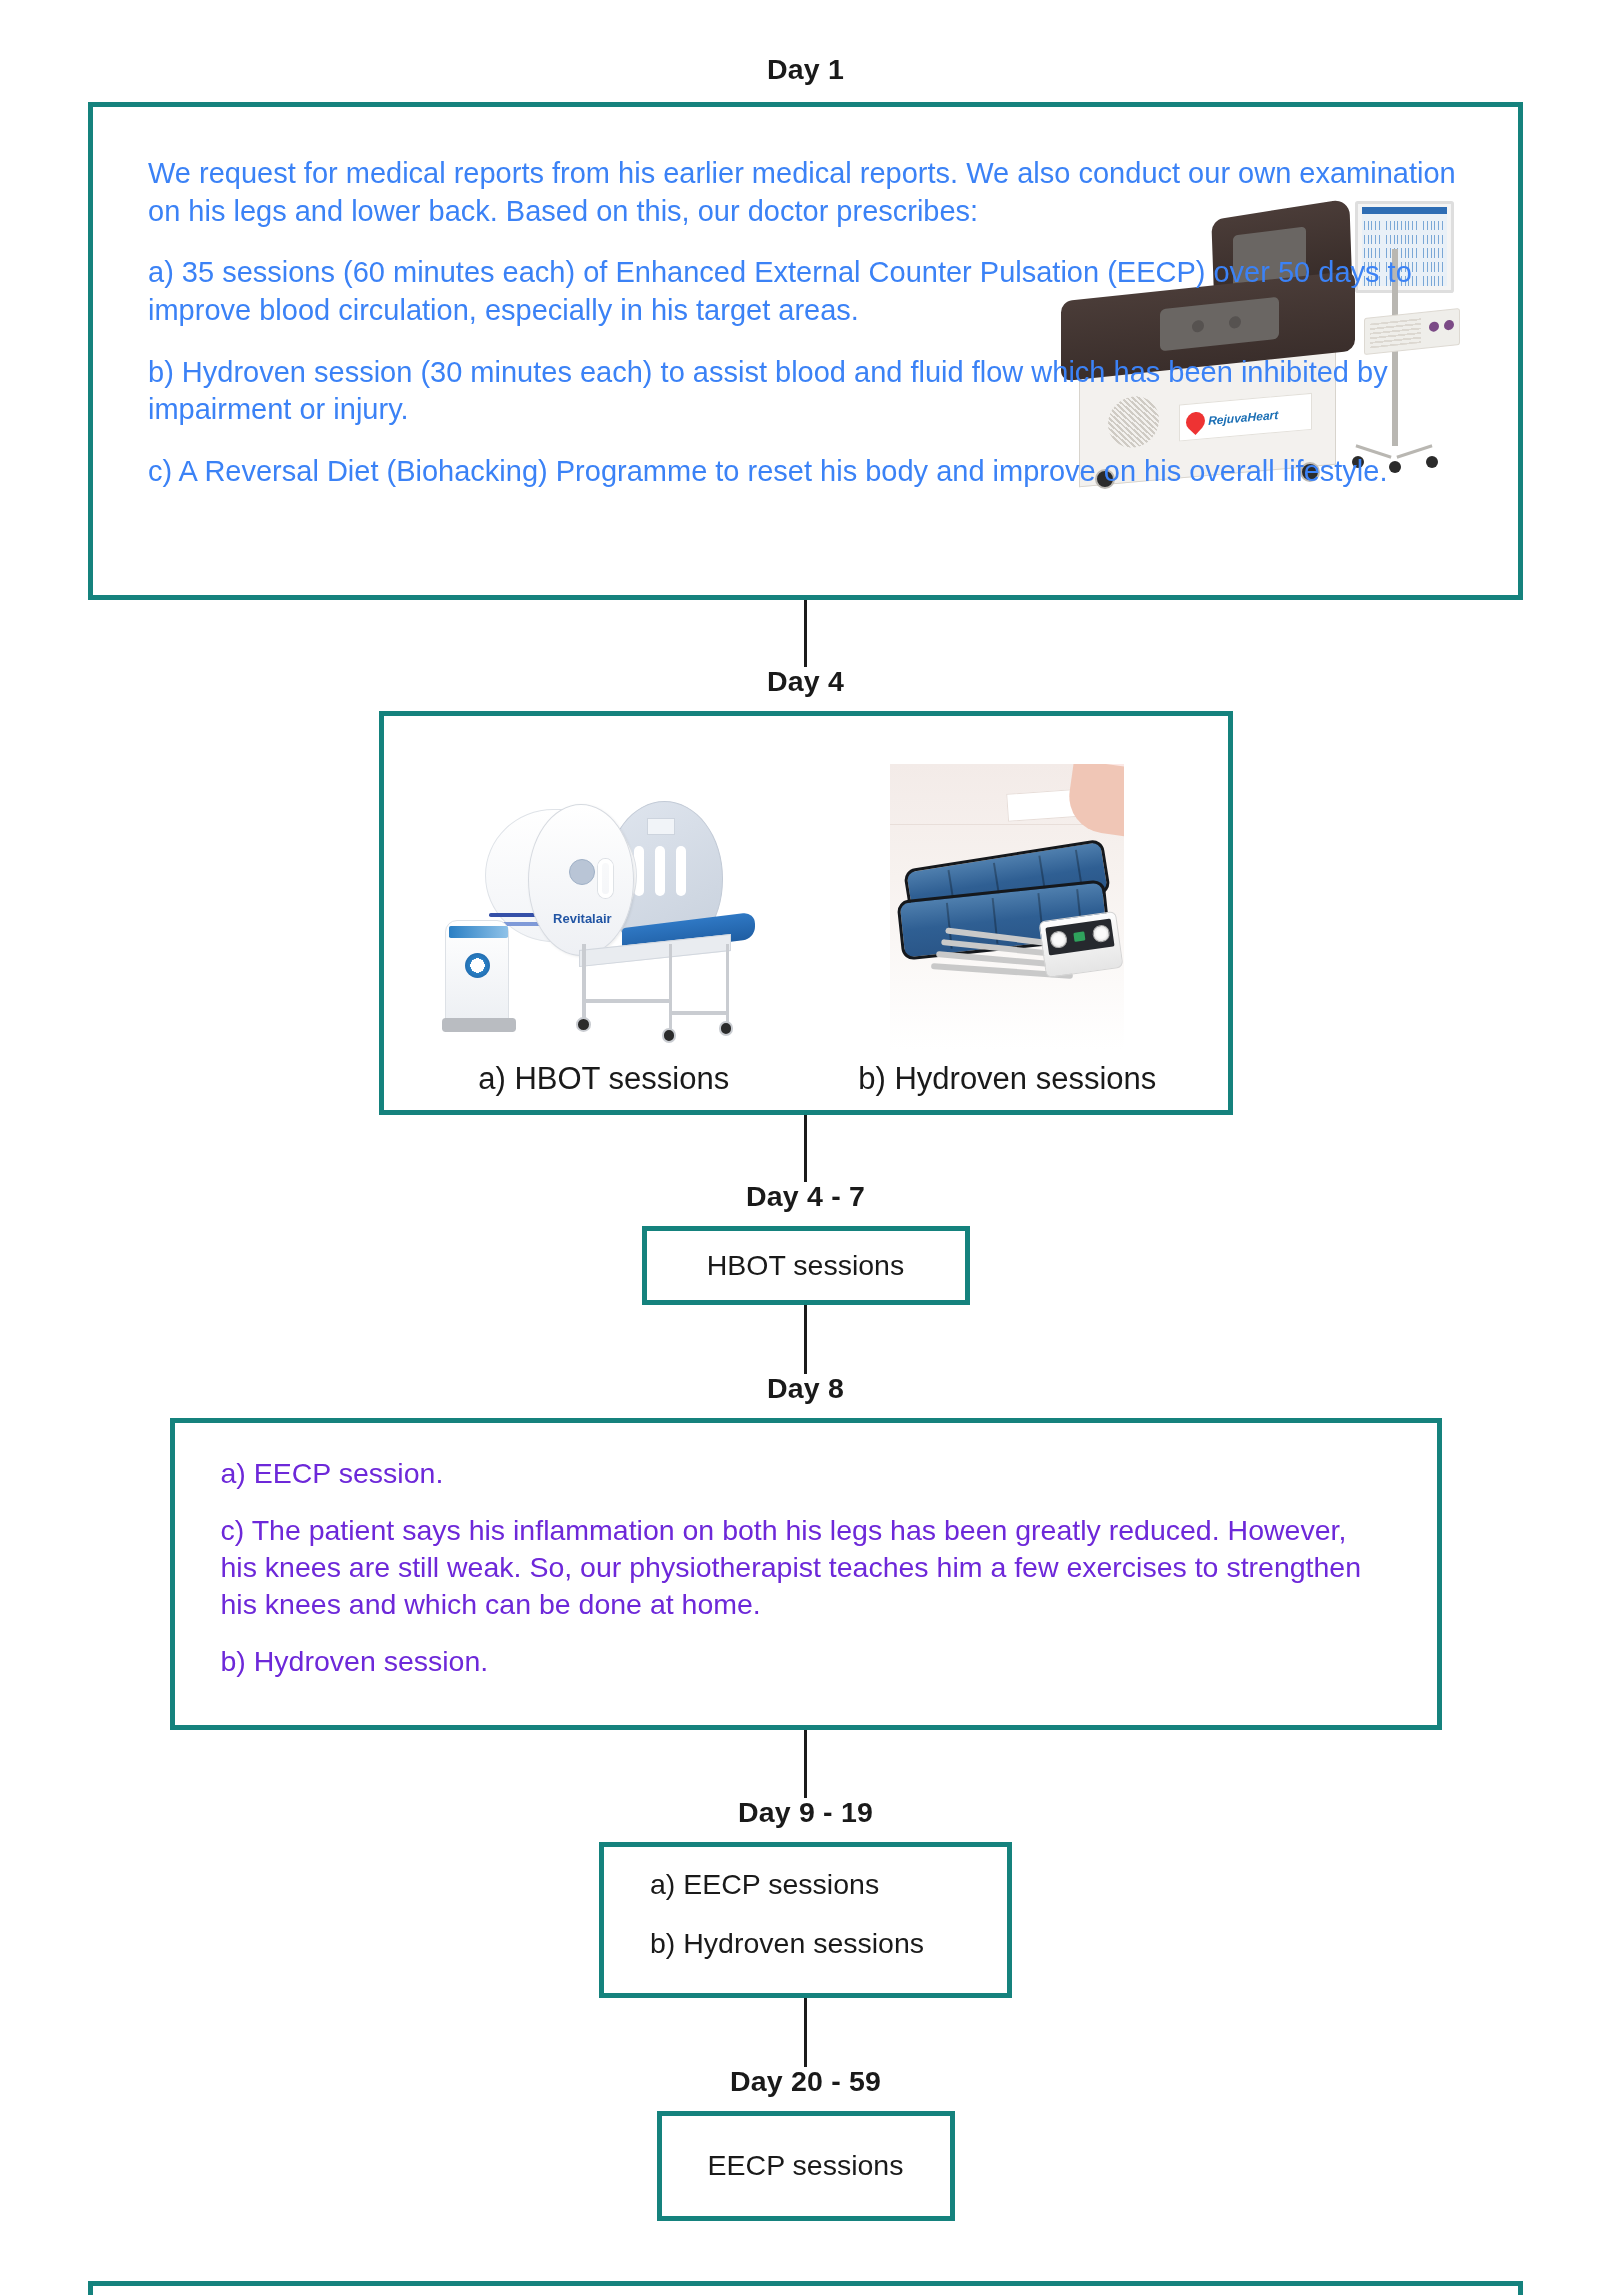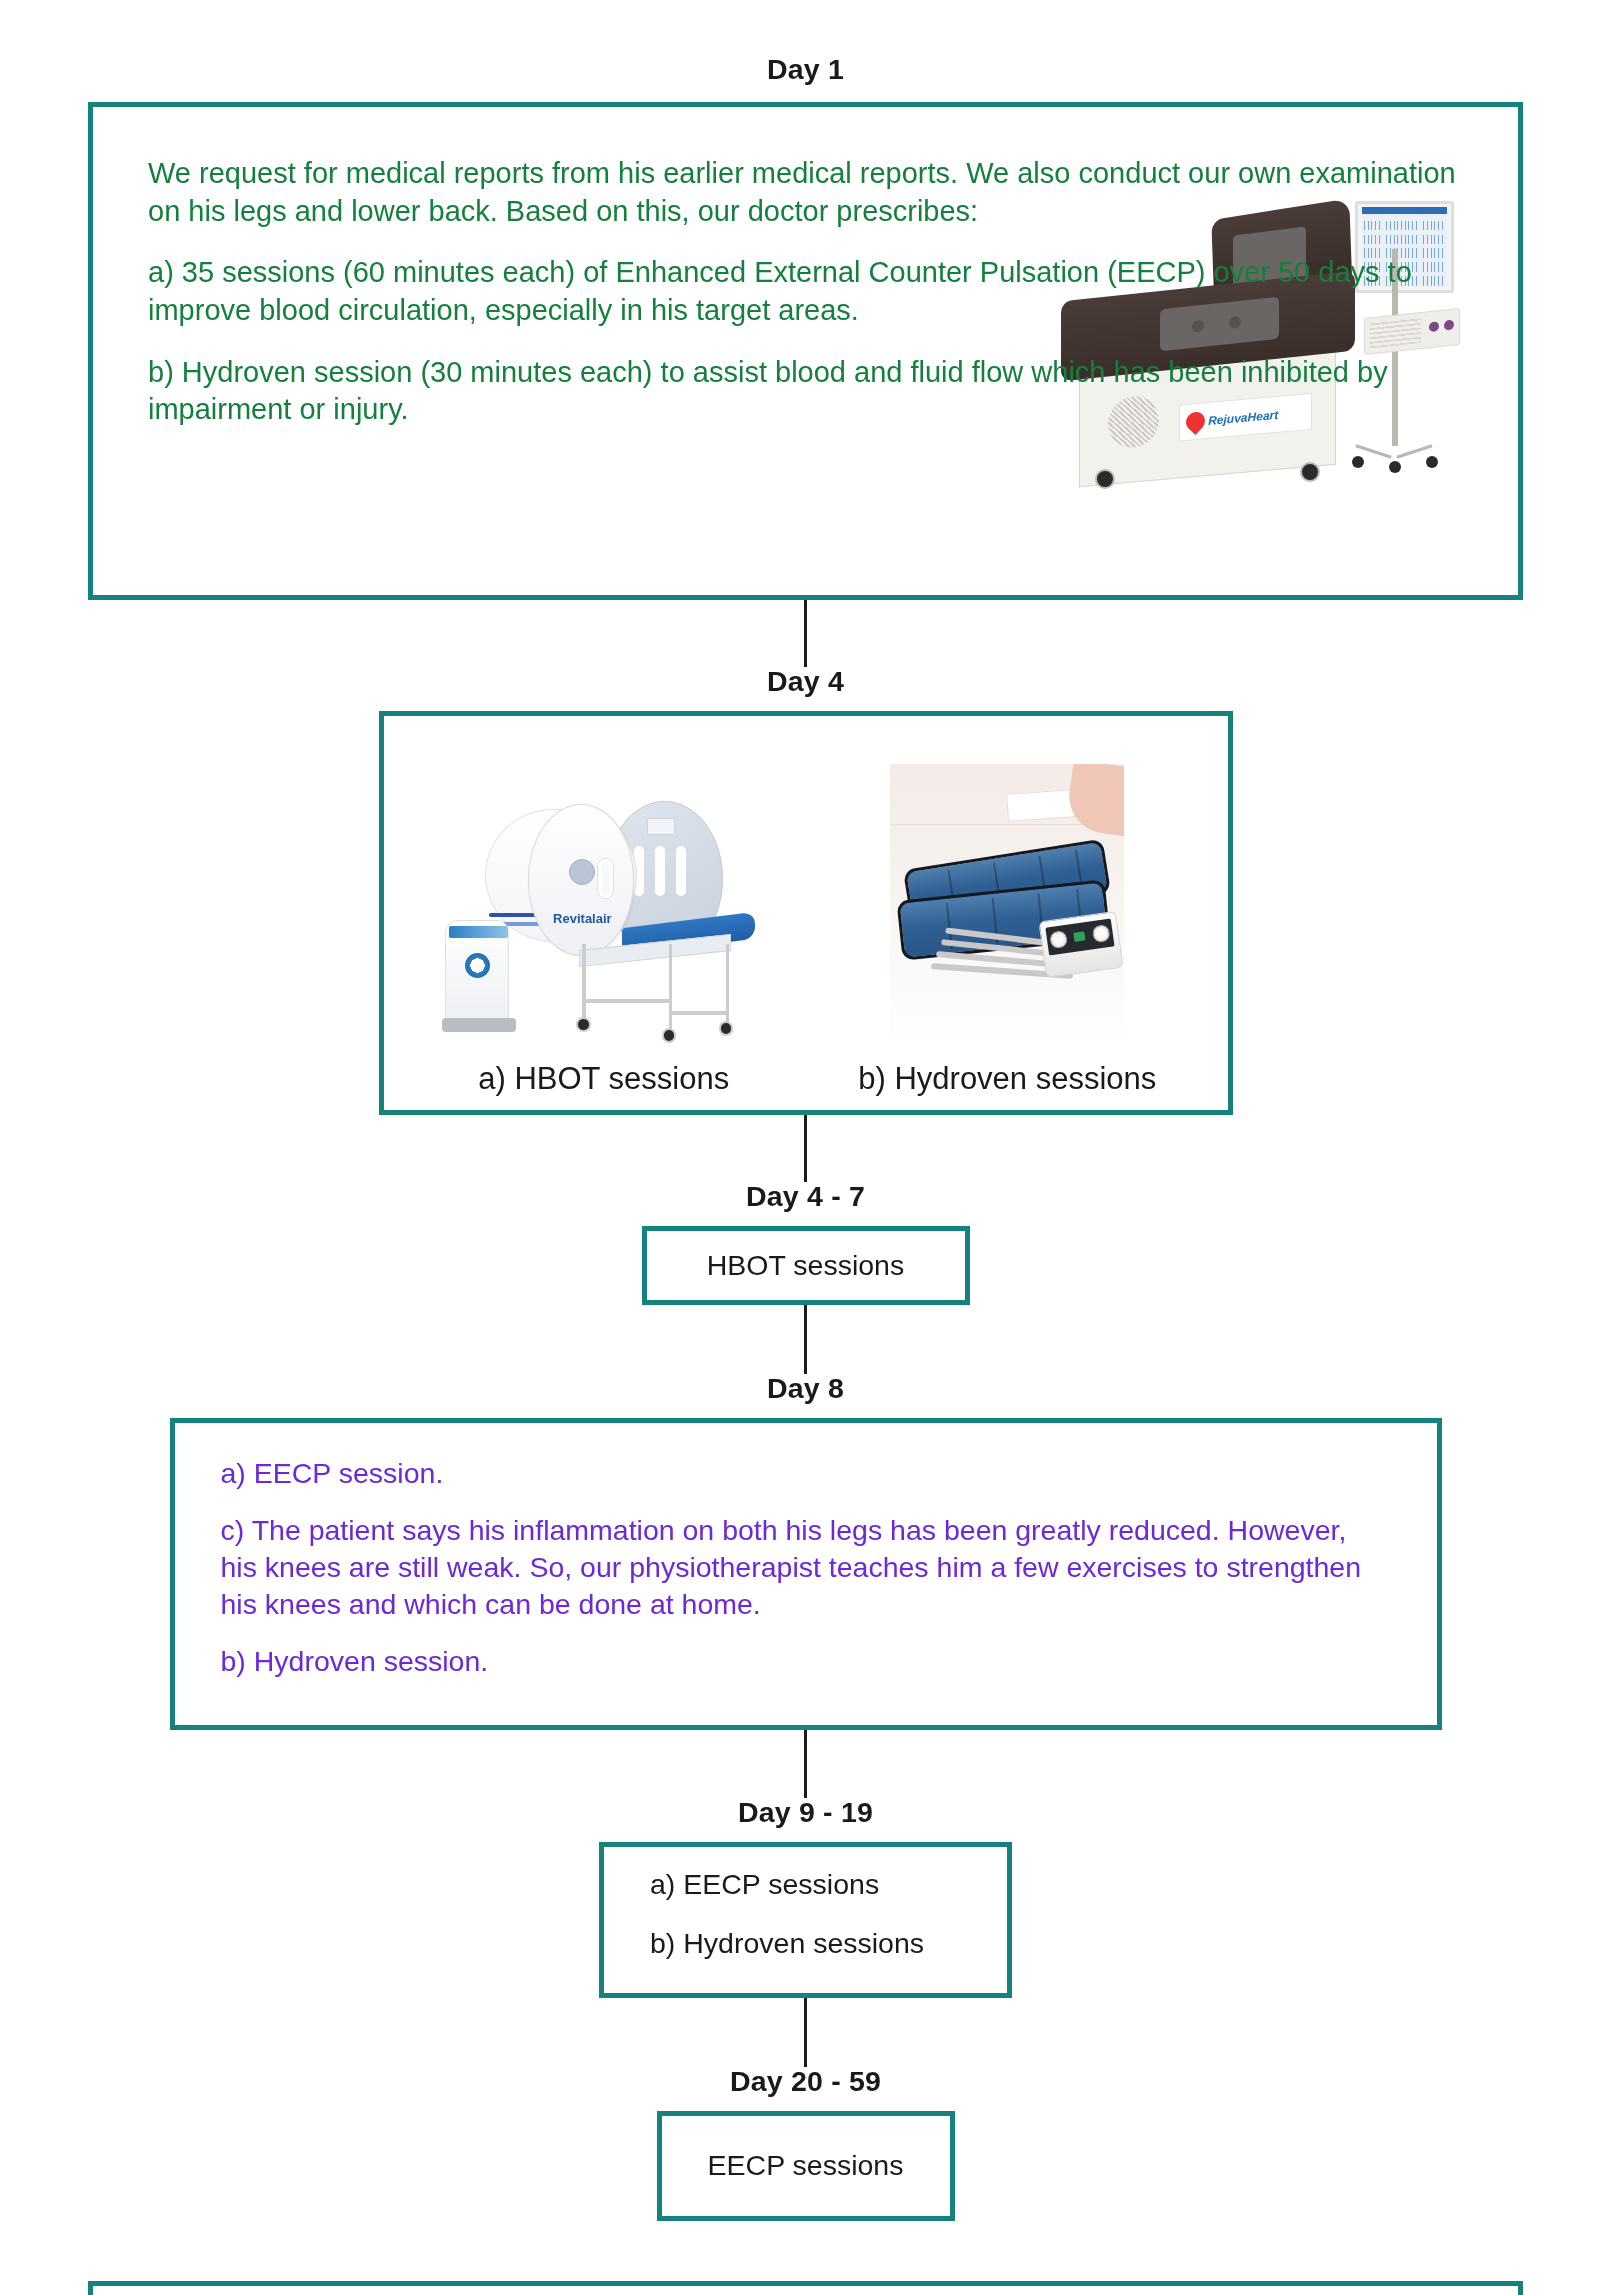--- a/index.html
+++ b/index.html
@@ -51,21 +51,21 @@
     width: 1435px;
     height: 498px;
     margin-top: 18.4px;
     padding: 48px 55px 27.5px 55px;
     position: relative;
   }
   .d1-text { width: 1331px; position: relative; z-index: 2; }
   .p {
     font-size: 29px;
     line-height: 1.30;
-    color: #15803d;
+    color: #3b82f6;
     margin-bottom: 24px;
   }
   .p:last-child { margin-bottom: 0; }
 
   
   .eecp-art {
     position: absolute;
     right: 44px;
     top: 80px;
     width: 413px;
@@ -357,20 +357,21 @@
 
 <div class="flow">
 
   <div class="day-label">Day 1</div>
 
   <div class="tealbox box-day1">
     <div class="d1-text">
       <div class="p">We request for medical reports from his earlier medical reports. We also conduct our own examination on his legs and lower back. Based on this, our doctor prescribes:</div>
       <div class="p">a) 35 sessions (60 minutes each) of Enhanced External Counter Pulsation (EECP) over 50 days to improve blood circulation, especially in his target areas.</div>
       <div class="p">b) Hydroven session (30 minutes each) to assist blood and fluid flow which has been inhibited by impairment or injury.</div>
+      <div class="p">c) A Reversal Diet (Biohacking) Programme to reset his body and improve on his overall lifestyle.</div>
     </div>
 
     <div class="eecp-art">
       <div class="eecp-monitor">
         <div class="eecp-scr">
           <div class="bar"></div>
           <div class="w" style="top:13.8px;"></div>
           <div class="w" style="top:27.5px;"></div>
           <div class="w" style="top:41px;"></div>
           <div class="w" style="top:55px;"></div>

